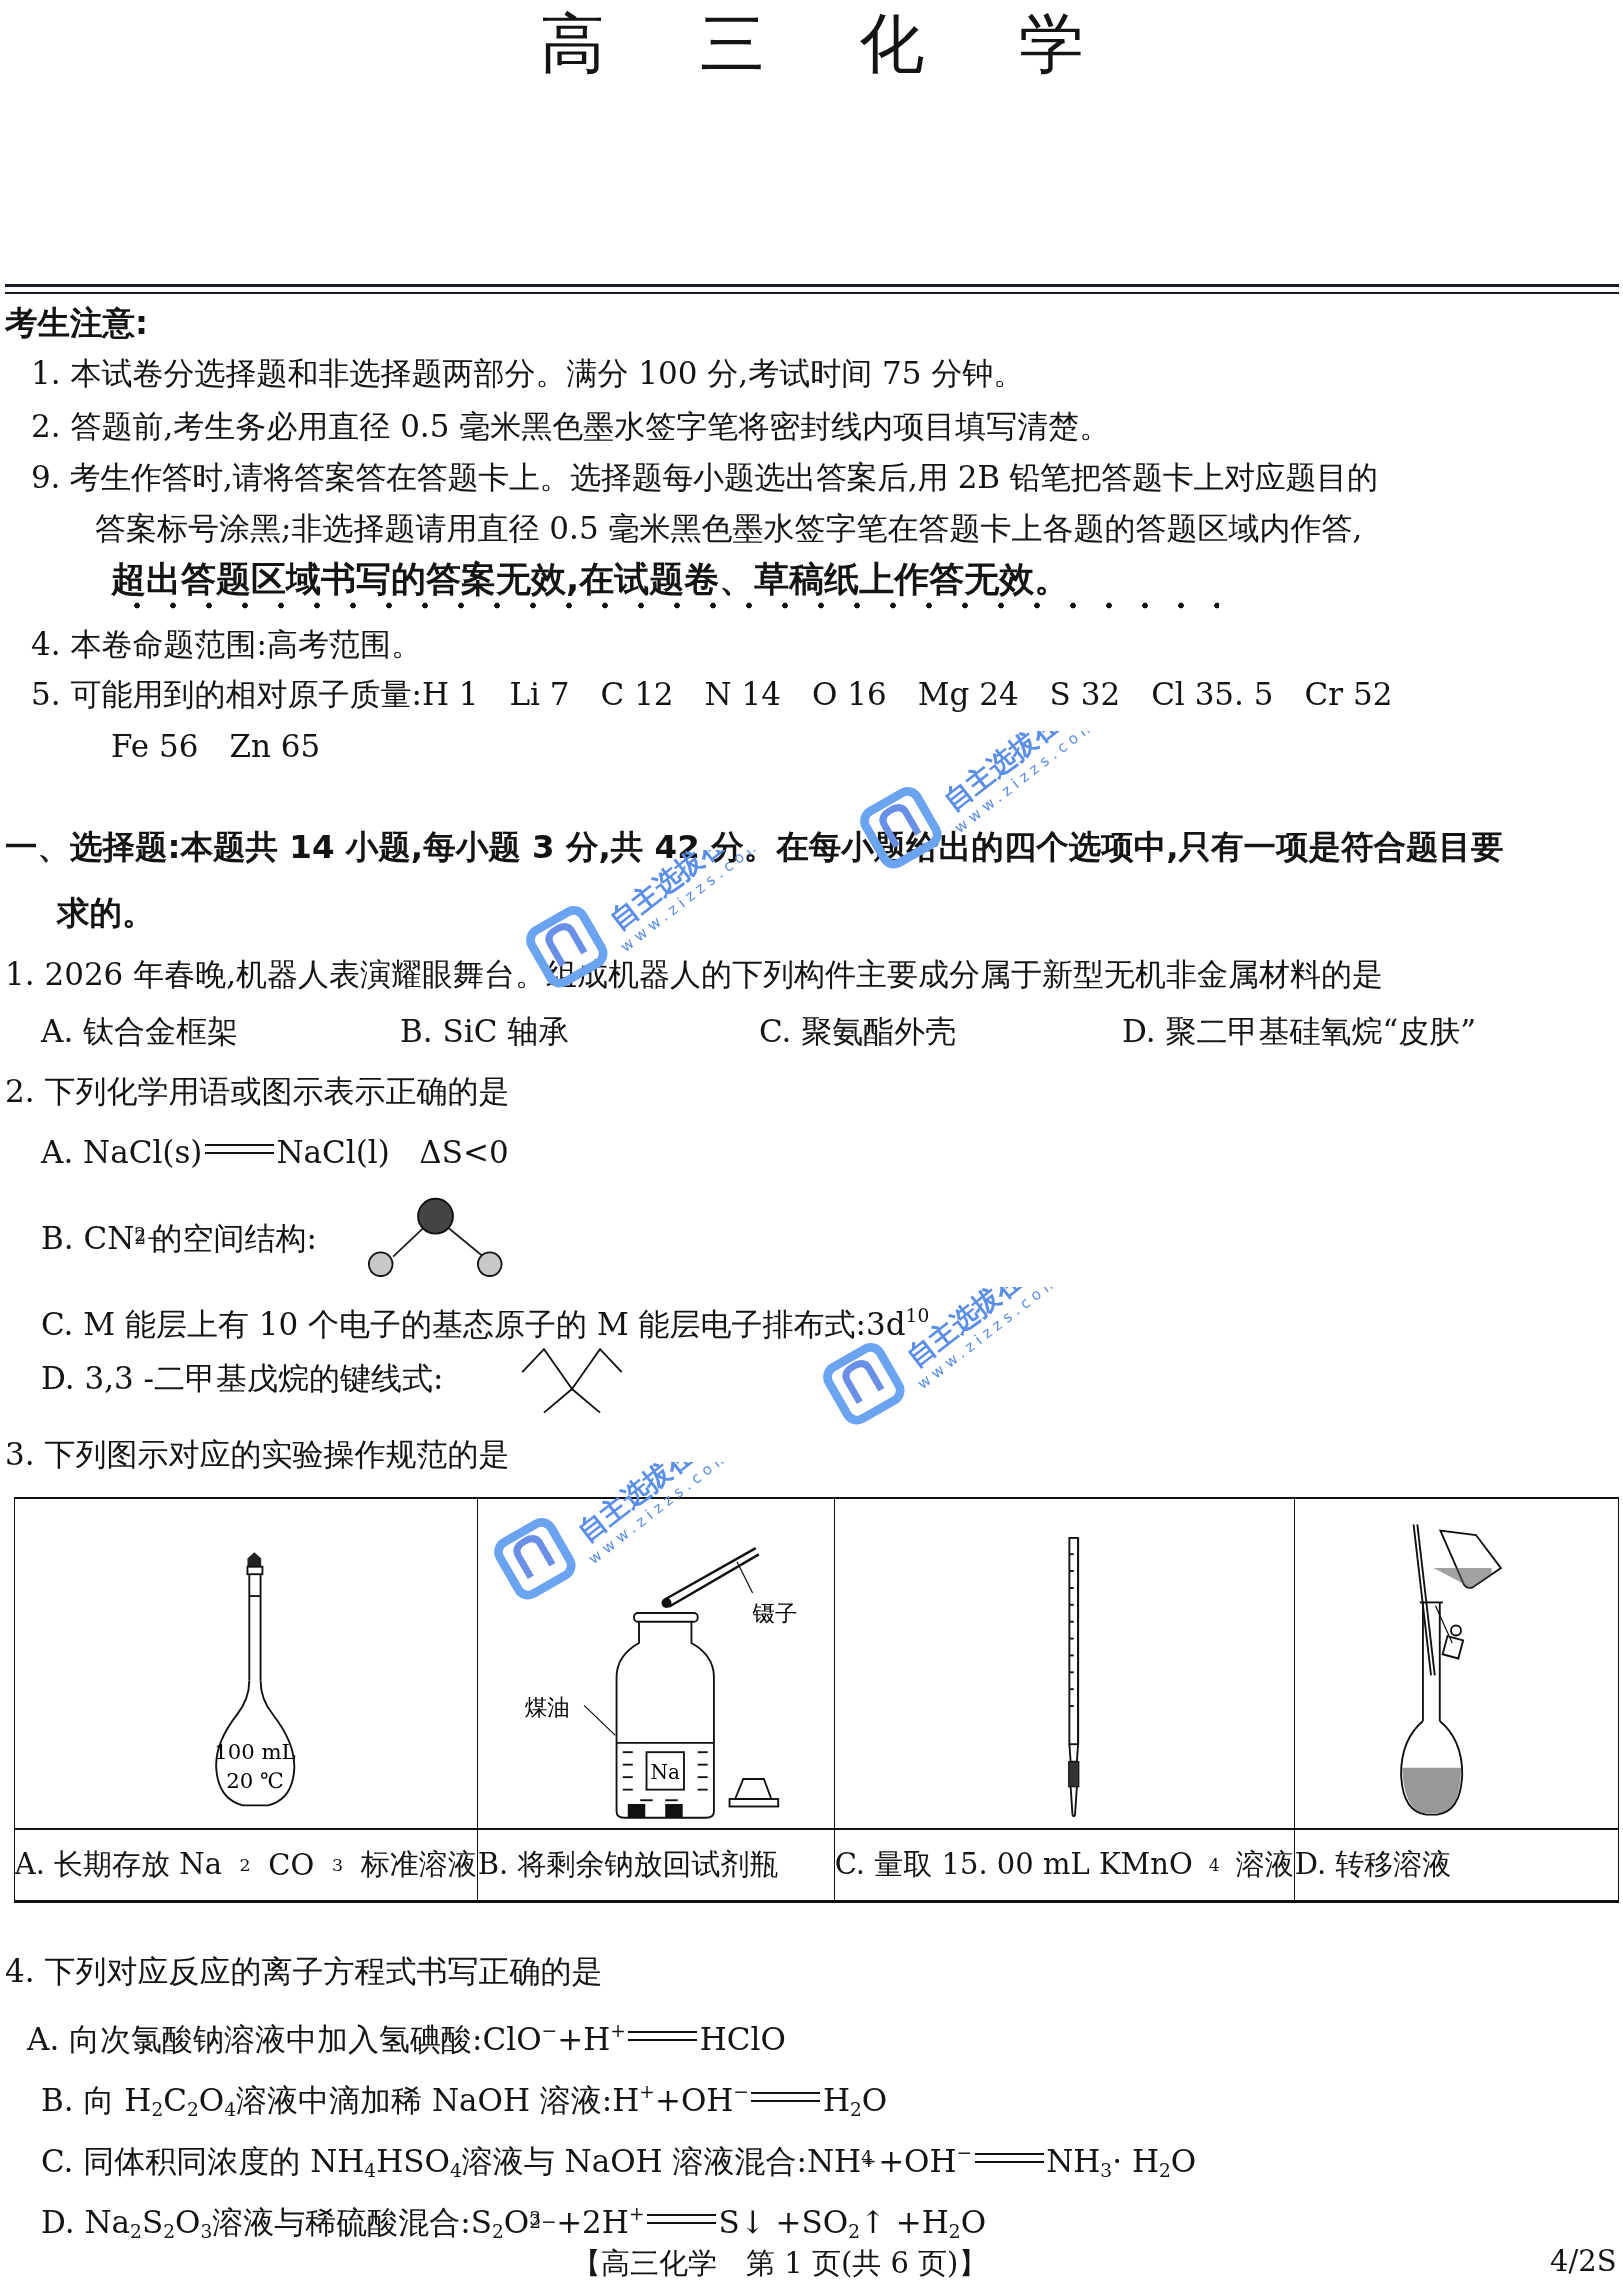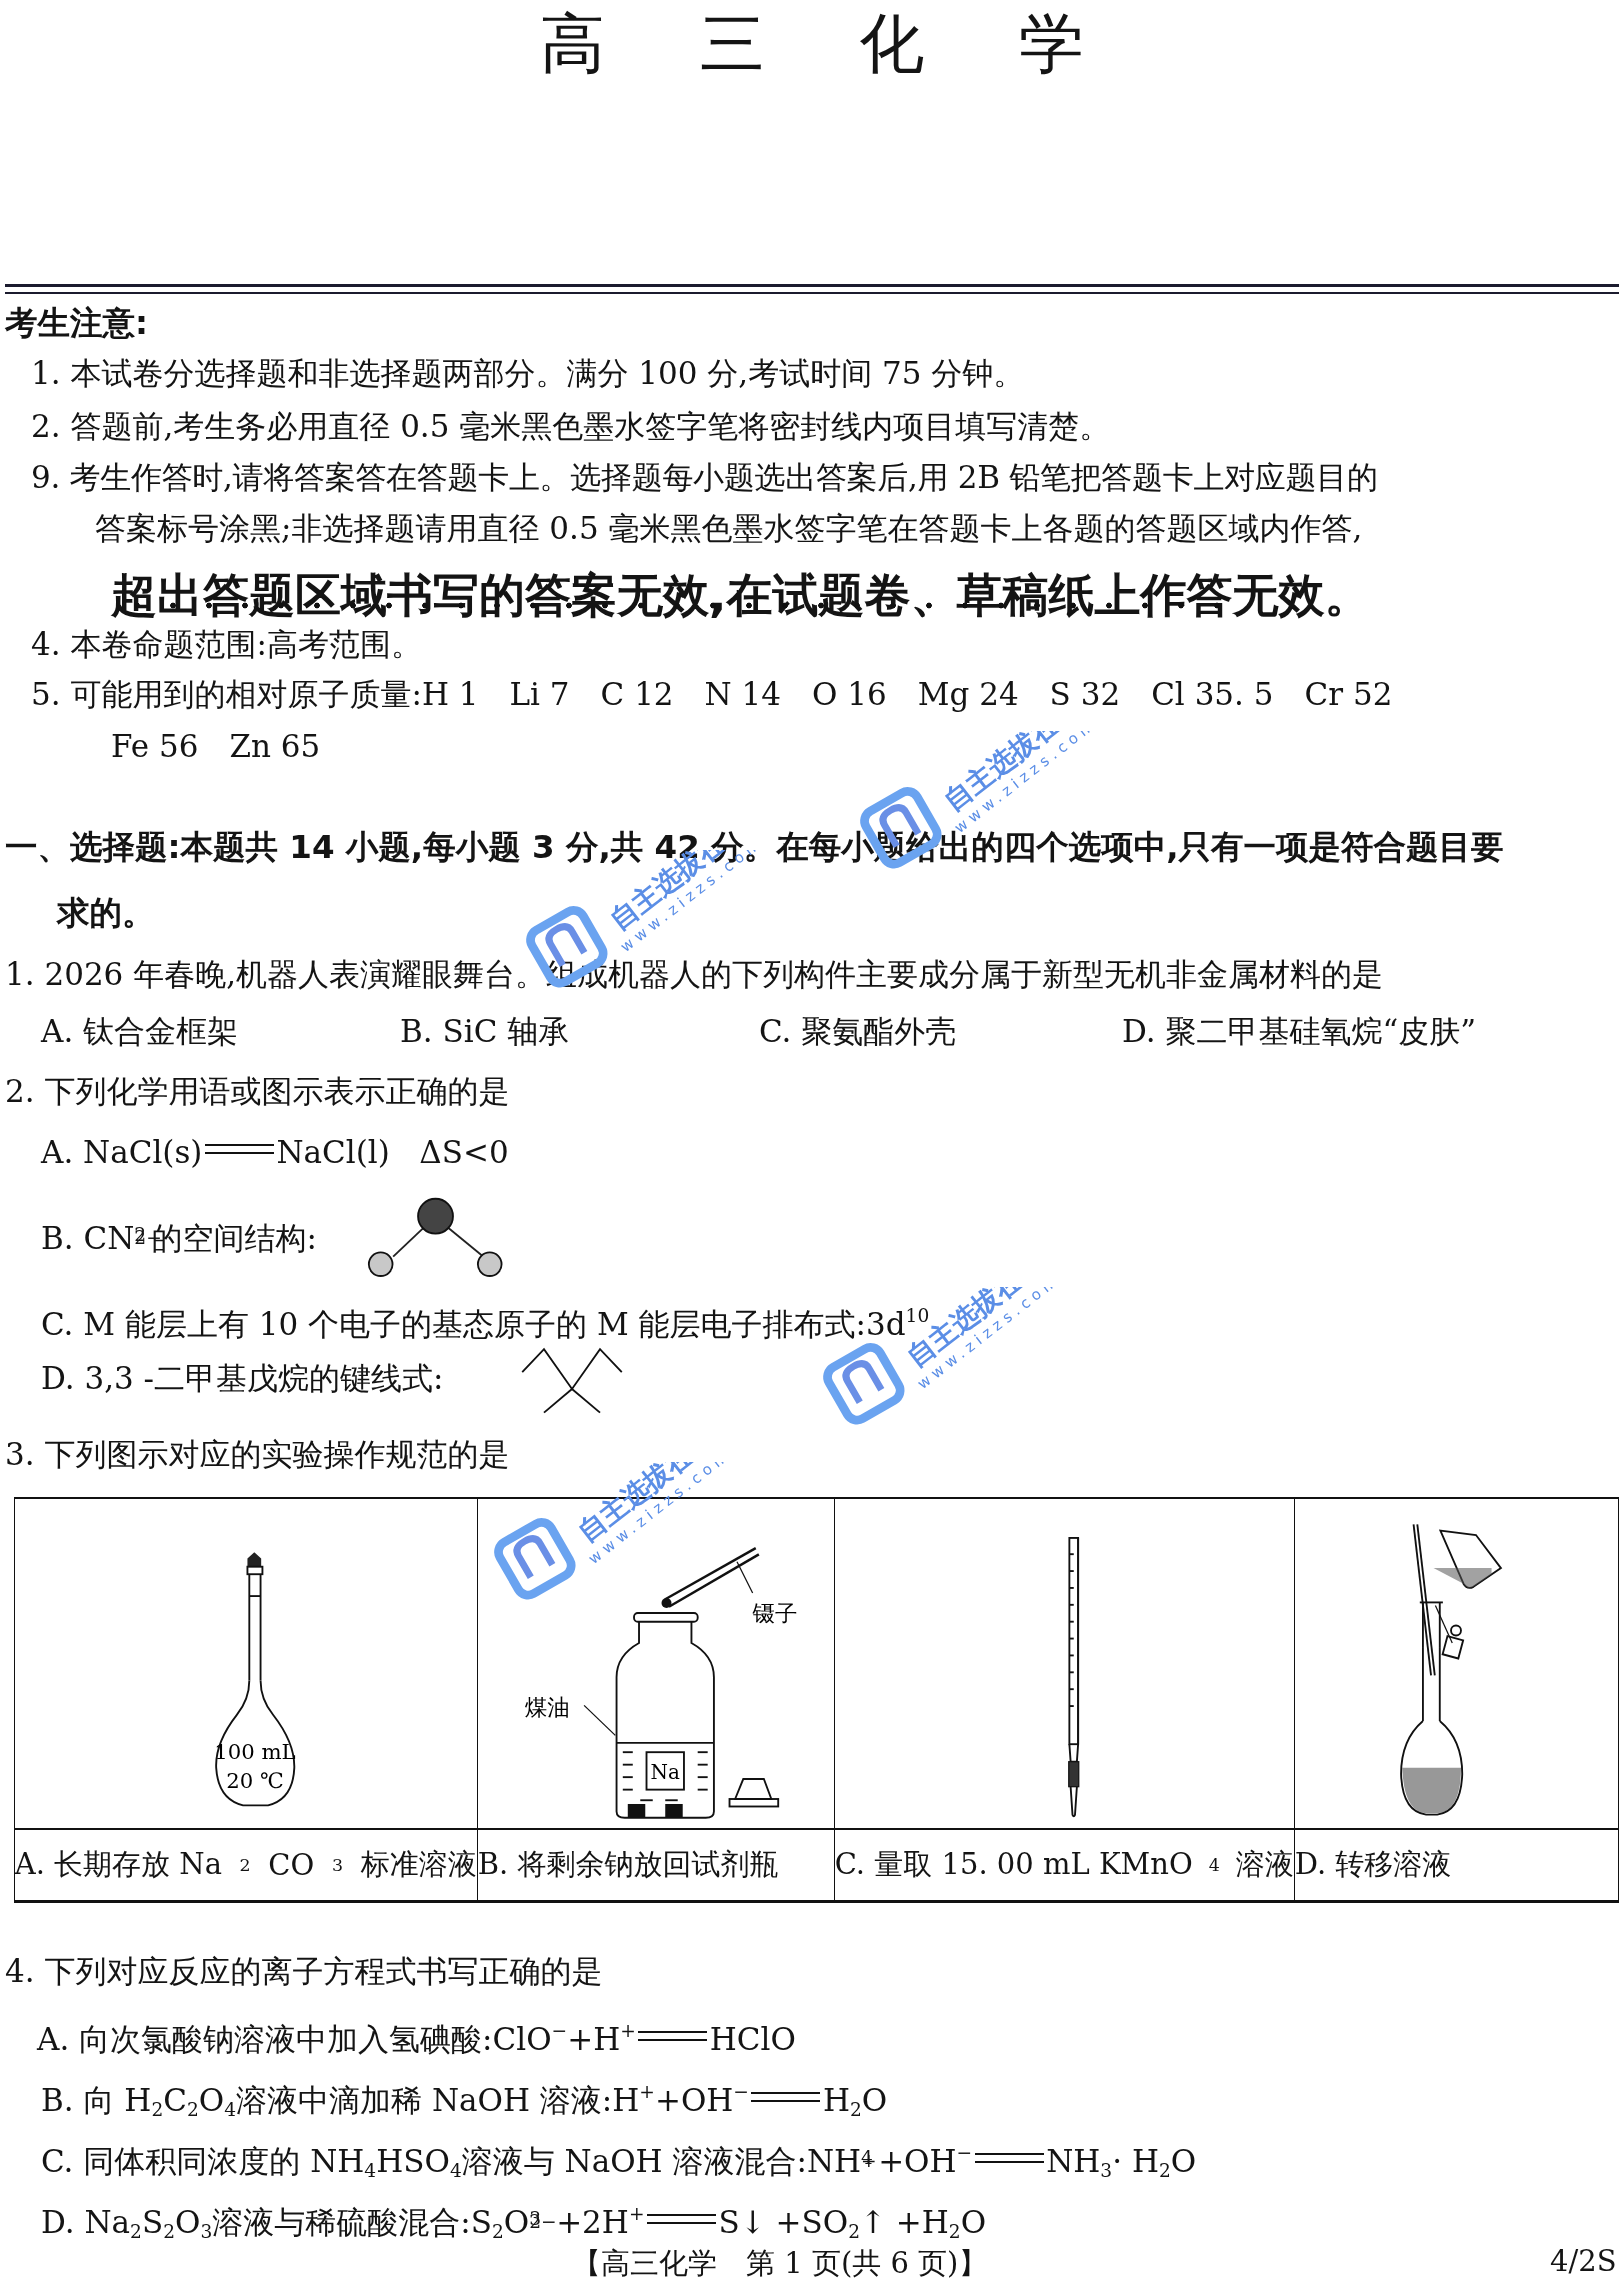--- a/index.html
+++ b/index.html
@@ -60,21 +60,21 @@
 <div class="title">高 三 化 学</div>
 
 <div class="rule" style="top:284px;"></div>
 <div class="rule2" style="top:292px;"></div>
 
 <div class="line bold" style="left:5px; top:301px; font-size:32.5px;">考生注意:</div>
 <div class="line" style="left:31px; top:351px;">1. 本试卷分选择题和非选择题两部分。满分 100 分,考试时间 75 分钟。</div>
 <div class="line" style="left:31px; top:404px;">2. 答题前,考生务必用直径 0.5 毫米黑色墨水签字笔将密封线内项目填写清楚。</div>
 <div class="line" style="left:31px; top:455px; letter-spacing:-0.3px;">9. 考生作答时,请将答案答在答题卡上。选择题每小题选出答案后,用 2B 铅笔把答题卡上对应题目的</div>
 <div class="line" style="left:95px; top:506px;">答案标号涂黑;非选择题请用直径 0.5 毫米黑色墨水签字笔在答题卡上各题的答题区域内作答,</div>
-<div class="line bold" style="left:111px; top:557px; font-size:46px;margin-top:16px;">超出答题区域书写的答案无效,在试题卷、草稿纸上作答无效。</div>
+<div class="line bold" style="left:111px; top:557px; font-size:35px;">超出答题区域书写的答案无效,在试题卷、草稿纸上作答无效。</div>
 <div class="dots"></div>
 <div class="line" style="left:31px; top:622px;">4. 本卷命题范围:高考范围。</div>
 <div class="line" style="left:31px; top:672px;">5. 可能用到的相对原子质量:H 1　Li 7　C 12　N 14　O 16　Mg 24　S 32　Cl 35. 5　Cr 52</div>
 <div class="line" style="left:111px; top:724px;">Fe 56　Zn 65</div>
 
 <div class="line bold" style="left:5px; top:825px; font-size:32.5px;">一、选择题:本题共 14 小题,每小题 3 分,共 42 分。在每小题给出的四个选项中,只有一项是符合题目要</div>
 <div class="line bold" style="left:57px; top:891px; font-size:32.5px;">求的。</div>
 
 <div class="line" style="left:5px; top:952px;">1. 2026 年春晚,机器人表演耀眼舞台。组成机器人的下列构件主要成分属于新型无机非金属材料的是</div>
 <div class="line" style="left:41px; top:1009px;">A. 钛合金框架</div>
@@ -207,21 +207,21 @@
   <div class="cell cap">B. 将剩余钠放回试剂瓶</div>
   <div class="cell cap">
     <span>C. 量取 15. 00 mL KMnO</span>
       <span class="sub">4</span>
       <span> 溶液</span>
   </div>
   <div class="cell cap">D. 转移溶液</div>
 </div>
 
 <div class="line" style="left:5px; top:1949px;">4. 下列对应反应的离子方程式书写正确的是</div>
-<div class="line" style="left:37px; top:2009px;">
+<div class="line" style="left:27px; top:2009px;">
   <span>A. 向次氯酸钠溶液中加入氢碘酸:ClO</span><span class="sup">−</span><span>+H</span><span class="sup">+</span><span class="eq"></span><span>HClO</span>
 </div>
 <div class="line" style="left:41px; top:2070px;">
   <span>B. 向 H</span><span class="sub">2</span><span>C</span><span class="sub">2</span><span>O</span><span class="sub">4</span><span>溶液中滴加稀 NaOH 溶液:H</span><span class="sup">+</span><span>+OH</span><span class="sup">−</span><span class="eq"></span><span>H</span><span class="sub">2</span><span>O</span>
 </div>
 <div class="line" style="left:41px; top:2131px;text-align:center;">
   <span>C. 同体积同浓度的 NH</span><span class="sub">4</span><span>HSO</span><span class="sub">4</span><span>溶液与 NaOH 溶液混合:NH</span><span class="supsub"><span class="s1">+</span><span class="s2">4</span></span><span>+OH</span><span class="sup">−</span><span class="eq"></span><span>NH</span><span class="sub">3</span><span>· H</span><span class="sub">2</span><span>O</span>
 </div>
 <div class="line" style="left:41px; top:2192px;">
   <span>D. Na</span><span class="sub">2</span><span>S</span><span class="sub">2</span><span>O</span><span class="sub">3</span><span>溶液与稀硫酸混合:S</span><span class="sub">2</span><span>O</span><span class="supsub"><span class="s1">2−</span><span class="s2">3</span></span>&nbsp;<span>+2H</span><span class="sup">+</span><span class="eq"></span><span>S↓ +SO</span><span class="sub">2</span><span>↑ +H</span><span class="sub">2</span><span>O</span>

